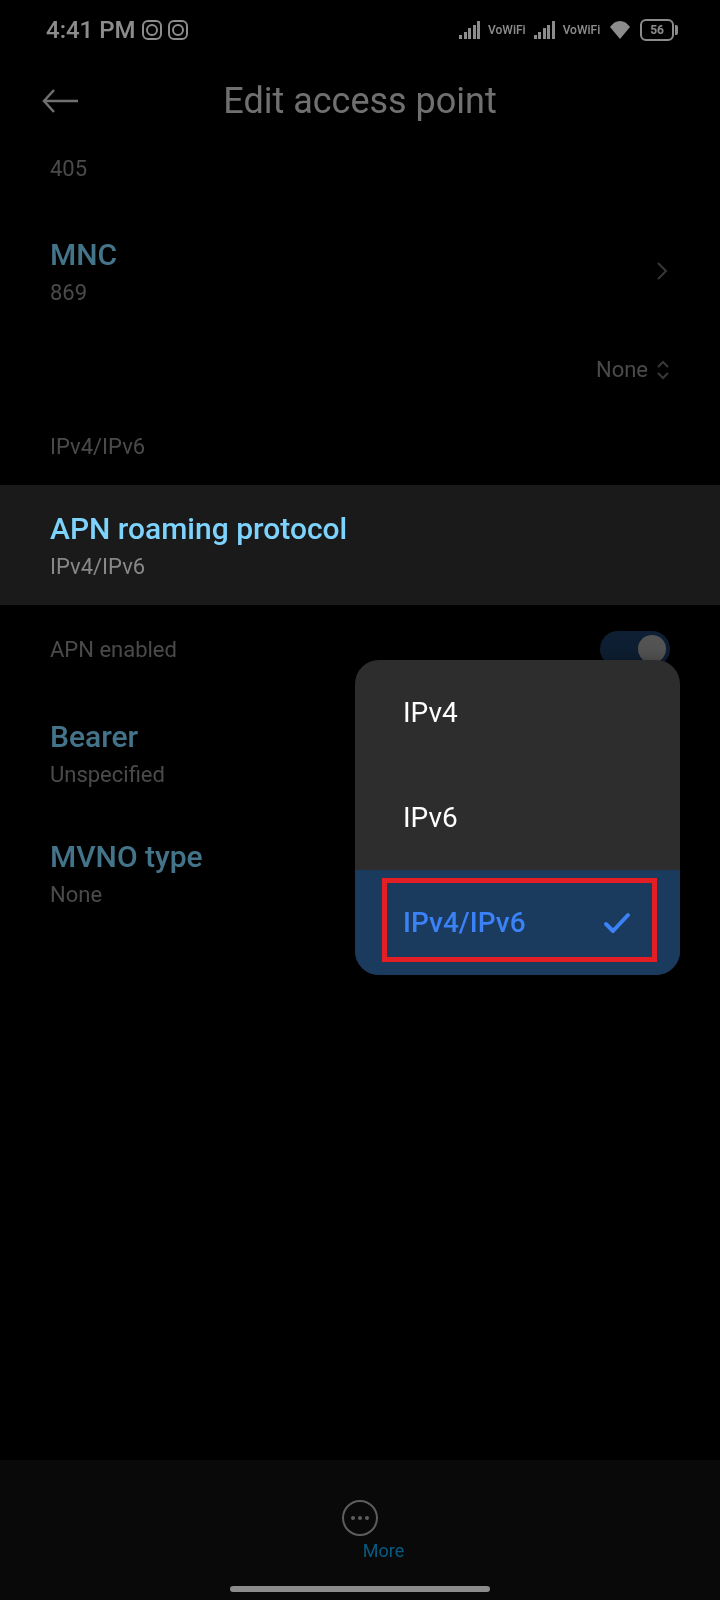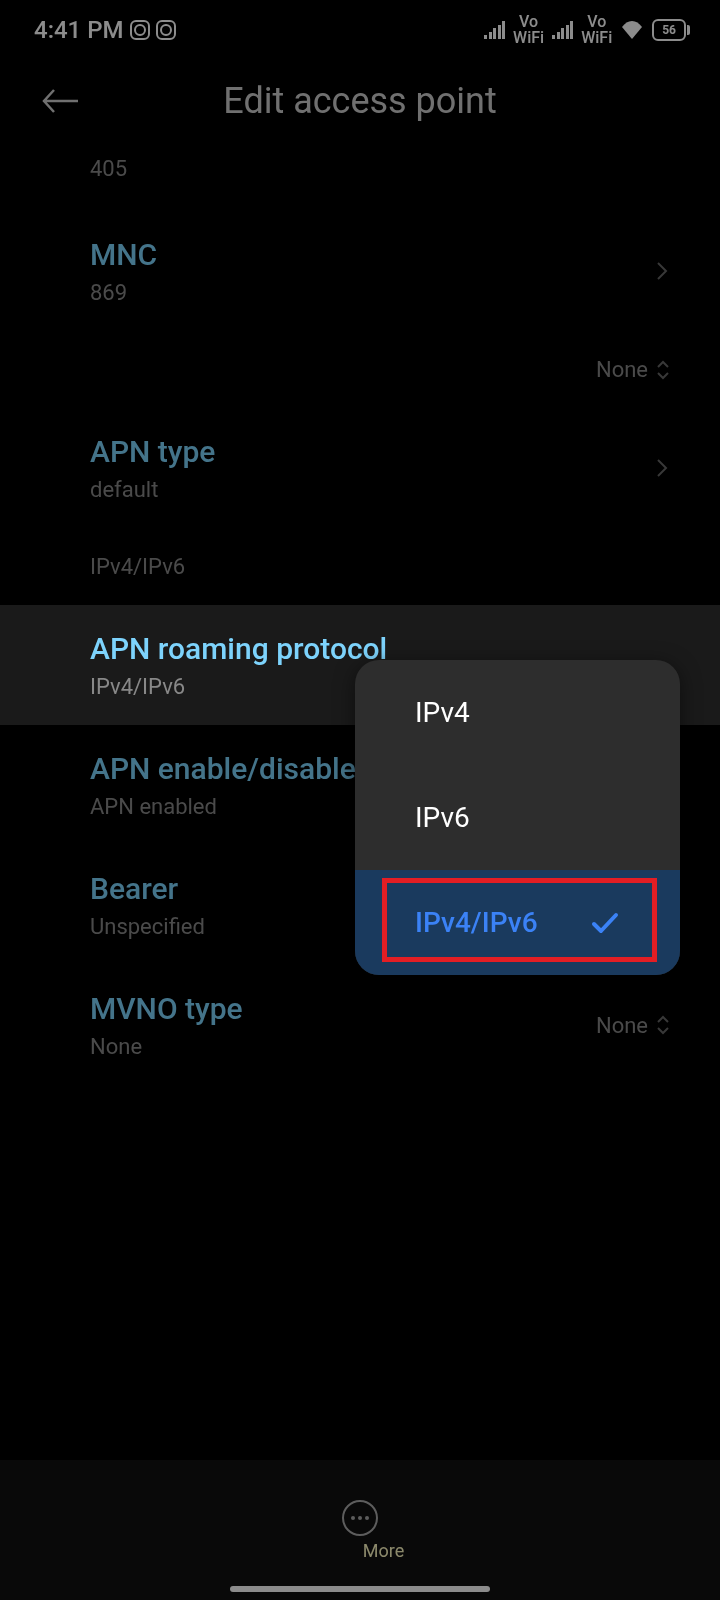--- a/index.html
+++ b/index.html
@@ -13,40 +13,39 @@
       height: 1600px;
       background: #000;
       color: #fff;
       position: relative;
       overflow: hidden;
     }
     .status-bar {
       display: flex;
       justify-content: space-between;
       align-items: center;
-      padding: 14px 34px;
+      padding: 14px 46px;
       height: 60px;
       font-size: 24px;
       font-weight: 500;
     }
     .status-left {
       display: flex;
       align-items: center;
       gap: 6px;
     }
     .status-right {
       display: flex;
       align-items: center;
       gap: 8px;
     }
     .vowifi {
-      font-size: 16px;
+      font-size: 12px;
       line-height: 1;
       display: flex;
-      flex-direction: column;
       align-items: center;
     }
     .battery {
       display: inline-flex;
       align-items: center;
       border: 2px solid #fff;
       border-radius: 6px;
       padding: 2px 8px;
       font-size: 12px;
       font-weight: bold;
@@ -91,21 +90,20 @@
       display: flex;
       justify-content: space-between;
       align-items: center;
       position: relative;
     }
     .setting-item.partial {
       padding: 4px 0 30px 0;
     }
     .setting-left {
       flex: 1;
-      margin-left: 40px;
     }
     .setting-title {
       font-size: 30px;
       font-weight: 500;
       color: #7dd3fc;
       margin-bottom: 8px;
     }
     .setting-value {
       font-size: 22px;
       color: #888;
@@ -171,21 +169,21 @@
       gap: 3px;
     }
     .more-icon span {
       width: 4px;
       height: 4px;
       background: #aaa;
       border-radius: 50%;
     }
     .more-label {
       font-size: 18px;
-      color: #fef9c3;
+      color: #0ea5e9;
       margin-left: 47px;
     }
     .home-indicator {
       position: absolute;
       bottom: 8px;
       left: 50%;
       transform: translateX(-50%);
       width: 260px;
       height: 6px;
       background: #fff;
@@ -196,21 +194,21 @@
       top: 660px;
       left: 355px;
       width: 325px;
       background: #2d2d2d;
       border-radius: 24px;
       overflow: hidden;
       z-index: 10;
       box-shadow: 0 4px 20px rgba(0,0,0,0.5);
     }
     .popup-item {
-      padding: 36px 60px;
+      padding: 36px 48px;
       font-size: 28px;
       color: #fff;
       display: flex;
       justify-content: space-between;
       align-items: center;
     }
     .popup-item.selected {
       background: #1a3a5e;
       color: #3b82f6;
       font-weight: 500;
@@ -340,48 +338,36 @@
         <svg width="14" height="10" viewBox="0 0 14 10" fill="none" stroke="#666" stroke-width="2">
             <path d="M2 7 L7 2 L12 7"></path>
           </svg>
         <svg width="14" height="10" viewBox="0 0 14 10" fill="none" stroke="#666" stroke-width="2">
             <path d="M2 3 L7 8 L12 3"></path>
           </svg>
       </span>
     </div>
   </div>
 
-  <div class="setting-item dimmed">
-    <div class="setting-left">
-      <div class="setting-title">APN type</div>
-      <div class="setting-value">default</div>
-    </div>
-    <div class="setting-right">
-      <svg class="chevron-right" width="16" height="24" viewBox="0 0 16 24" fill="none" stroke="#666" stroke-width="2">
-          <path d="M4 4 L12 12 L4 20"></path>
-        </svg>
-    </div>
-  </div>
 
   <div class="setting-item dimmed">
     <div class="setting-left">
       <div class="setting-value">IPv4/IPv6</div>
     </div>
   </div>
 
   <div class="setting-item highlighted-row">
     <div class="setting-left">
       <div class="setting-title">APN roaming protocol</div>
       <div class="setting-value">IPv4/IPv6</div>
     </div>
   </div>
 
   <div class="setting-item dimmed">
     <div class="setting-left">
-      <div class="setting-title">APN enable/disable</div>
       <div class="setting-value">APN enabled</div>
     </div>
     <div class="setting-right">
       <div class="toggle">
         <div class="toggle-knob"></div>
       </div>
     </div>
   </div>
 
   <div class="setting-item dimmed">

